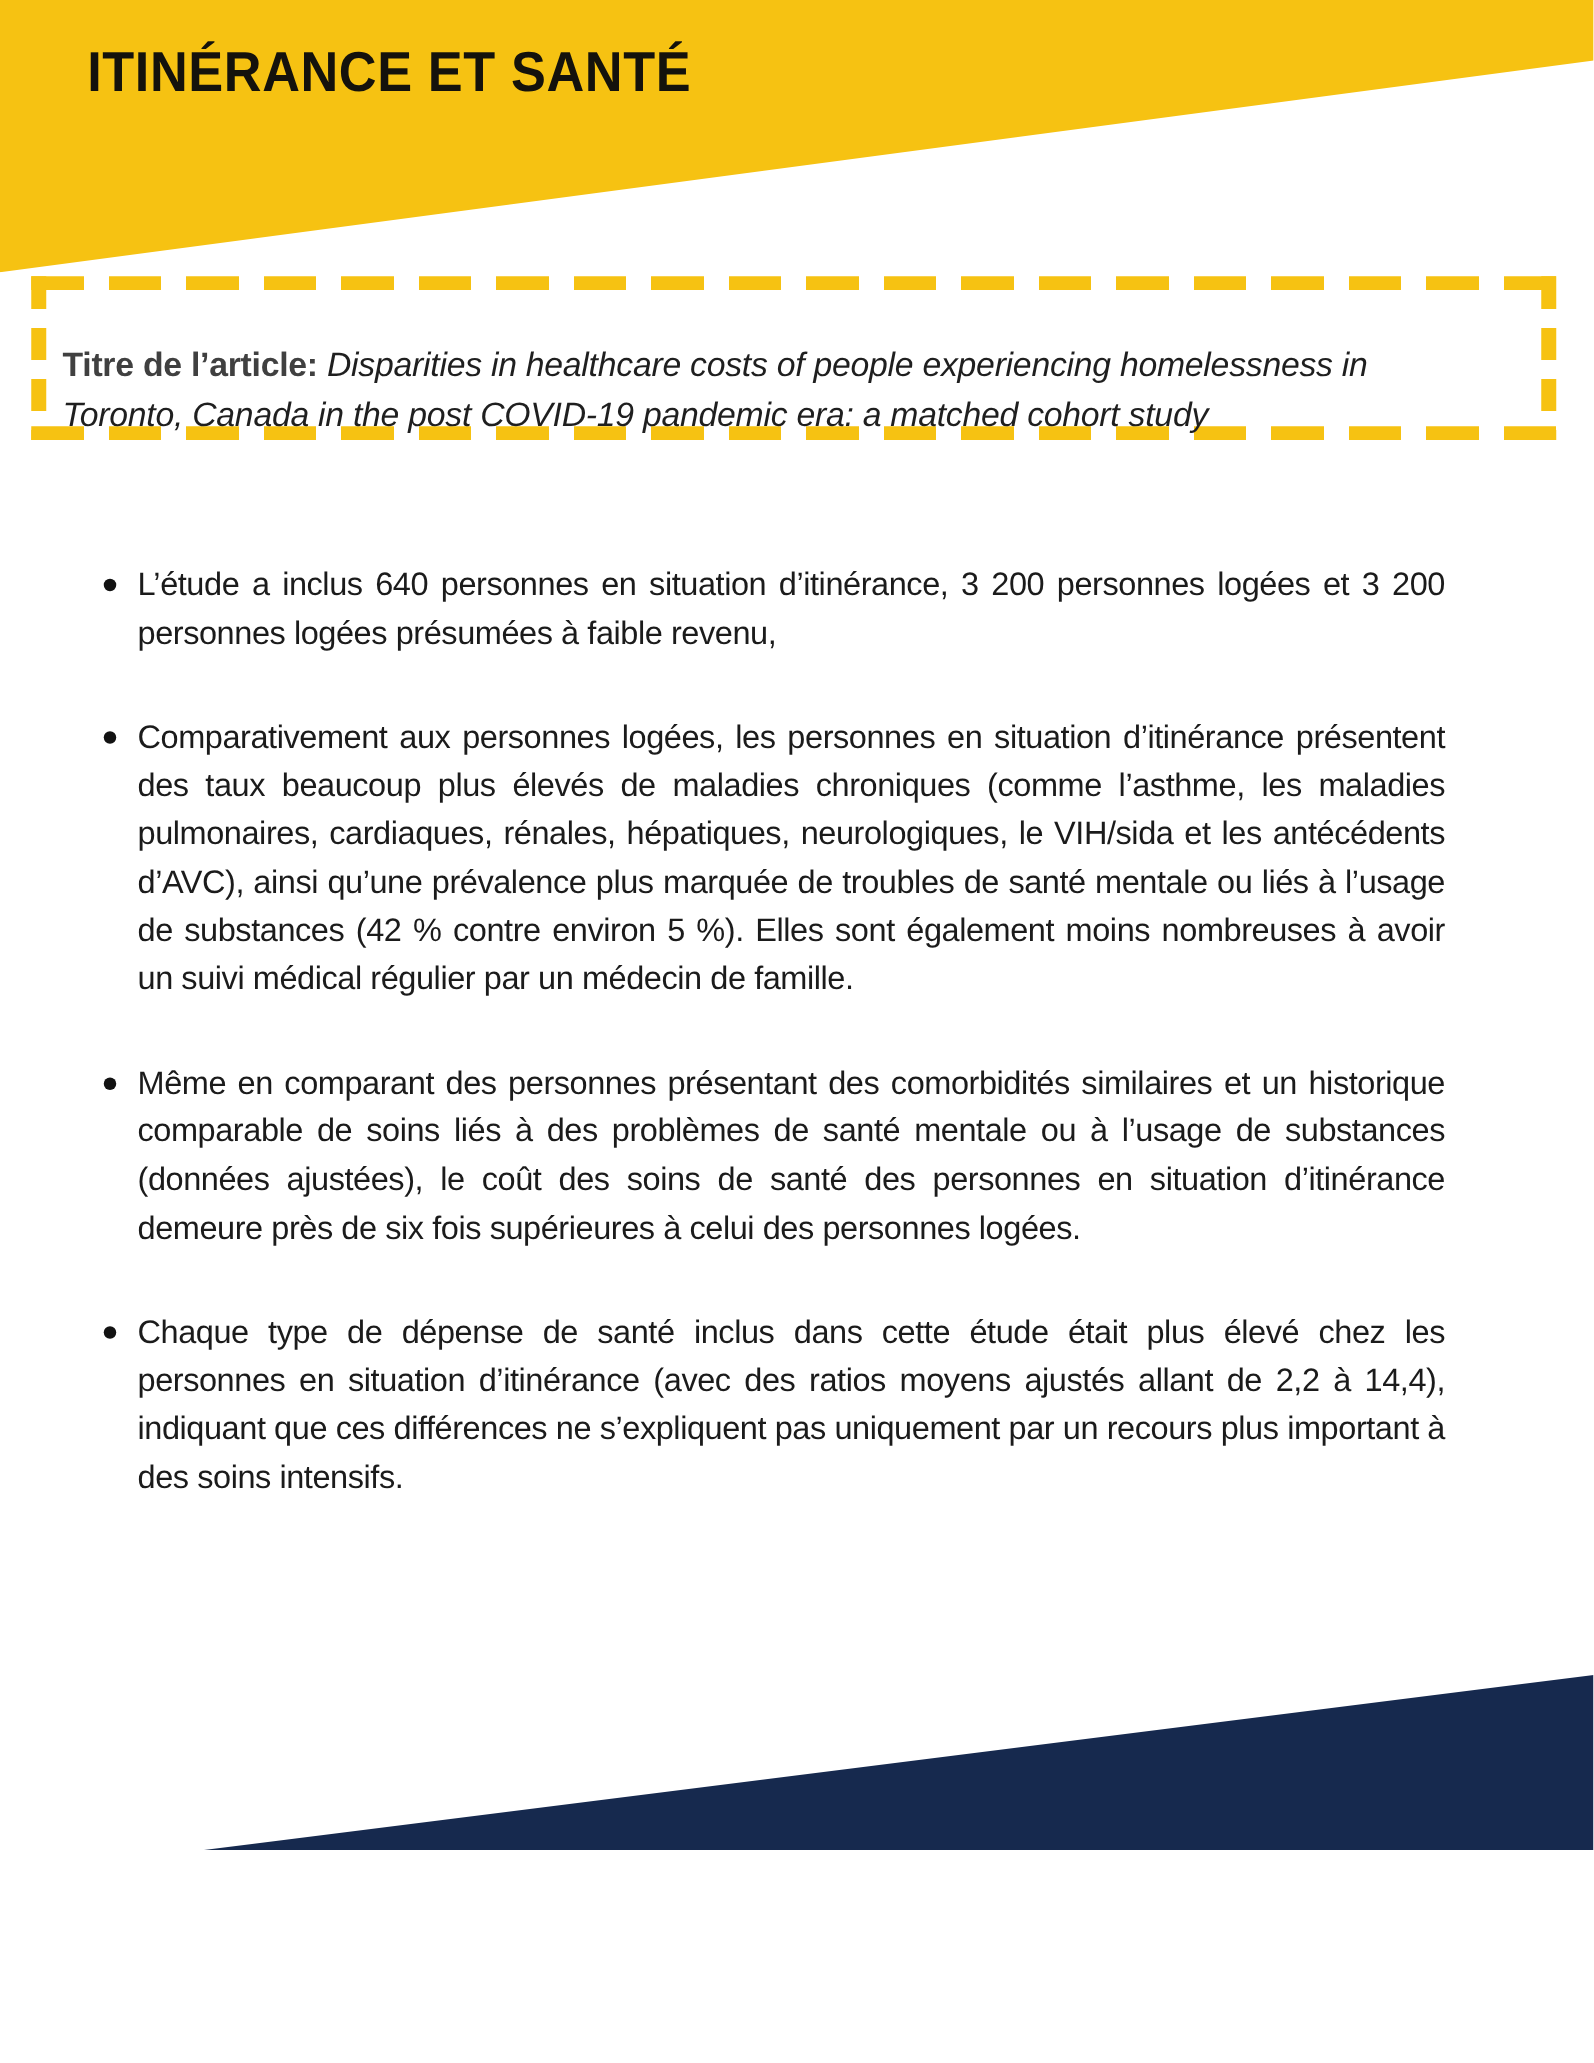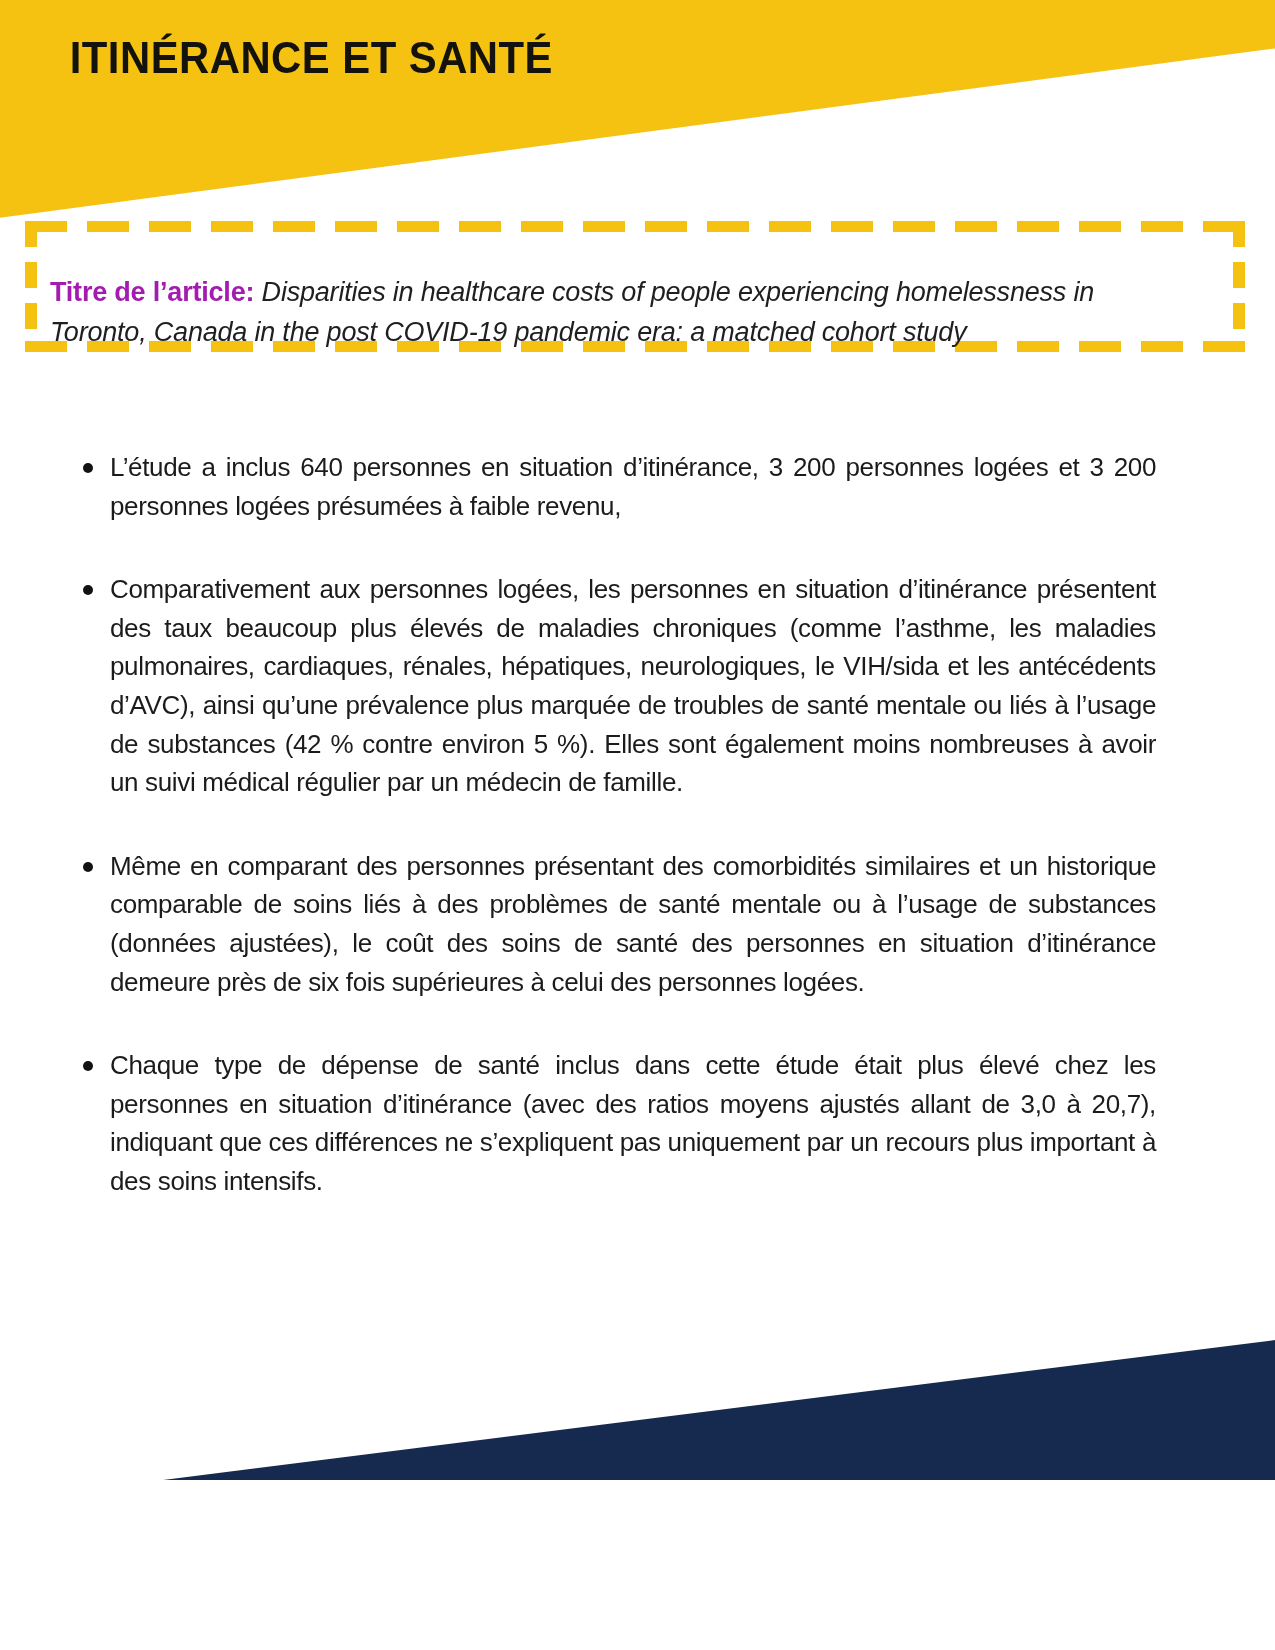--- a/index.html
+++ b/index.html
@@ -56,21 +56,21 @@
     background:repeating-linear-gradient(180deg,var(--yellow,#F6C212) 0 26px,transparent 26px 41px);}
   .article-box .text{
     position:absolute;
     left:25px;top:24px;
     width:1085px;
     font-size:27px;
     line-height:40px;
     letter-spacing:-.2px;
     color:#1F1F1F;
   }
-  .article-box .label{font-weight:bold;font-style:normal;color:#a21caf;}
+  .article-box .label{font-weight:bold;font-style:normal;color:#404040;}
   .article-box .title{font-style:italic;}
 
   
   .heading-row{
     position:absolute;
     left:0;top:399px;
     display:flex;
     align-items:center;
   }
   .heading-bar{
@@ -170,21 +170,21 @@
     <li>
       <span class="bullet-dot"></span>
       <span>Comparativement aux personnes logées, les personnes en situation d’itinérance présentent des taux beaucoup plus élevés de maladies chroniques (comme l’asthme, les maladies pulmonaires, cardiaques, rénales, hépatiques, neurologiques, le VIH/sida et les antécédents d’AVC), ainsi qu’une prévalence plus marquée de troubles de santé mentale ou liés à l’usage de substances (42 % contre environ 5 %). Elles sont également moins nombreuses à avoir un suivi médical régulier par un médecin de famille.</span>
     </li>
     <li>
       <span class="bullet-dot"></span>
       <span>Même en comparant des personnes présentant des comorbidités similaires et un historique comparable de soins liés à des problèmes de santé mentale ou à l’usage de substances (données ajustées), le coût des soins de santé des personnes en situation d’itinérance demeure près de six fois supérieures à celui des personnes logées.</span>
     </li>
     <li>
       <span class="bullet-dot"></span>
-      <span>Chaque type de dépense de santé inclus dans cette étude était plus élevé chez les personnes en situation d’itinérance (avec des ratios moyens ajustés allant de 3,0 à 20,7), indiquant que ces différences ne s’expliquent pas uniquement par un recours plus important à des soins intensifs.</span>
+      <span>Chaque type de dépense de santé inclus dans cette étude était plus élevé chez les personnes en situation d’itinérance (avec des ratios moyens ajustés allant de 2,2 à 14,4), indiquant que ces différences ne s’expliquent pas uniquement par un recours plus important à des soins intensifs.</span>
     </li>
   </ul>
 
   <footer>
     <div class="footer-triangle"></div>
 
     <div class="logo">
       <svg width="62" height="62" viewBox="0 0 62 62" aria-hidden="true">
         <circle cx="31" cy="31" r="31" fill="#F6C212"></circle>
 

